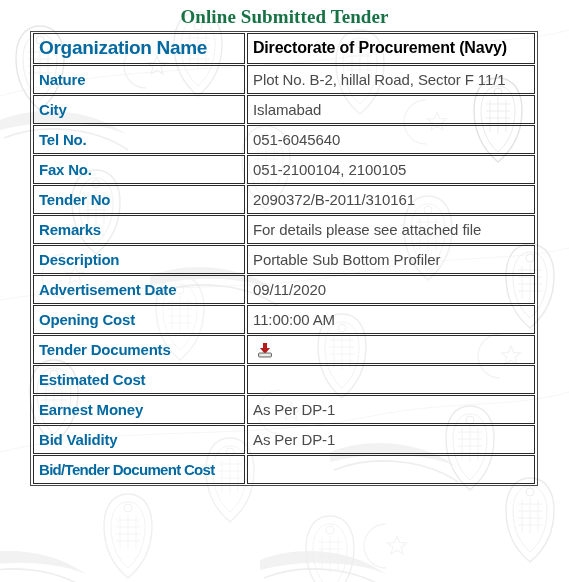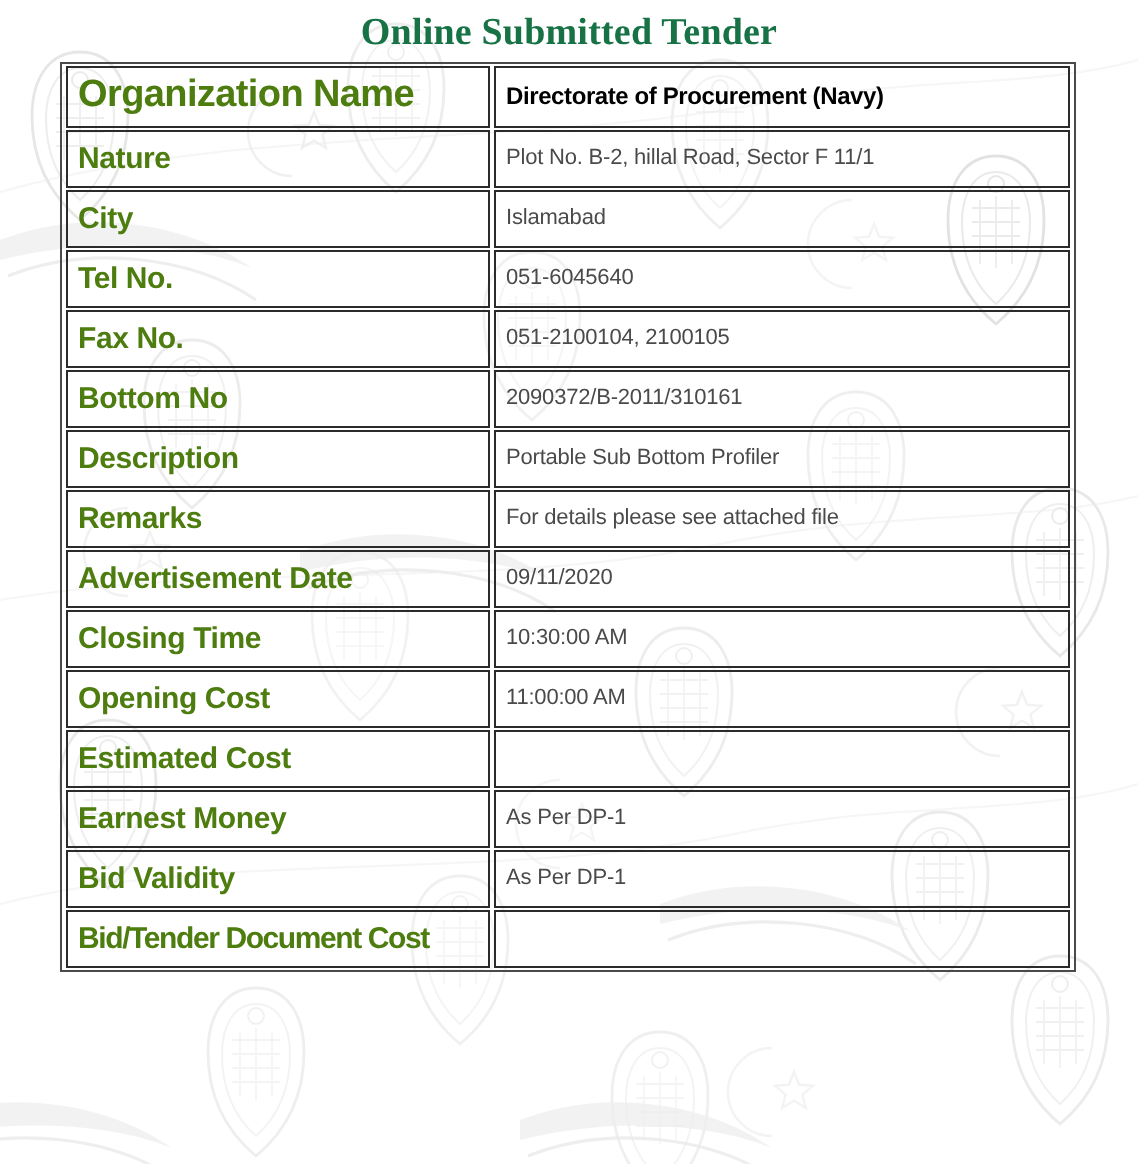--- a/index.html
+++ b/index.html
@@ -71,42 +71,42 @@
     white-space: nowrap;
     overflow: hidden;
   }
 
   col.col-label { width: 212px; }
   col.col-value { width: 288px; }
 
   td.cell-label {
     font-weight: bold;
     font-size: 15px;
-    color: #4d7c0f;
+    color: #0369a1;
     height: 24px;
     letter-spacing: -0.2px;
   }
 
   td.cell-value {
     font-weight: normal;
-    font-size: 11px;
+    font-size: 15px;
     color: #4a4a4a;
     height: 24px;
     letter-spacing: -0.1px;
   }
 
   
   tr.row-emphasis td.cell-label {
     font-size: 19px;
     font-weight: bold;
     height: 26px;
     letter-spacing: -0.3px;
   }
   tr.row-emphasis td.cell-value {
-    font-size: 12px;
+    font-size: 16px;
     font-weight: bold;
     color: #000000;
     height: 26px;
     letter-spacing: -0.2px;
   }
 
   
   td.cell-label.tight { letter-spacing: -0.7px; }
 
   td.cell-value.is-empty { color: transparent; }
@@ -212,44 +212,49 @@
         </tr>
         <tr>
           <td class="cell-label">Tel No.</td>
           <td class="cell-value">051-6045640</td>
         </tr>
         <tr>
           <td class="cell-label">Fax No.</td>
           <td class="cell-value">051-2100104, 2100105</td>
         </tr>
         <tr>
-          <td class="cell-label">Bottom No</td>
+          <td class="cell-label">Tender No</td>
           <td class="cell-value">2090372/B-2011/310161</td>
+        </tr>
+        <tr>
+          <td class="cell-label">Remarks</td>
+          <td class="cell-value">For details please see attached file</td>
         </tr>
         <tr>
           <td class="cell-label">Description</td>
           <td class="cell-value">Portable Sub Bottom Profiler</td>
         </tr>
         <tr>
-          <td class="cell-label">Remarks</td>
-          <td class="cell-value">For details please see attached file</td>
-        </tr>
-        <tr>
           <td class="cell-label">Advertisement Date</td>
           <td class="cell-value">09/11/2020</td>
         </tr>
         <tr>
-          <td class="cell-label">Closing Time</td>
-          <td class="cell-value">10:30:00 AM</td>
-        </tr>
-        <tr>
           <td class="cell-label">Opening Cost</td>
           <td class="cell-value">11:00:00 AM</td>
         </tr>
         <tr>
+          <td class="cell-label">Tender Documents</td>
+          <td class="cell-value download-icon-cell"><span class="download-icon" title="download-icon"><svg width="16" height="16" viewBox="0 0 16 16">
+                <rect x="6" y="1" width="4" height="6" fill="#b61c1c"></rect>
+                <path d="M3 6 L13 6 L8 12 Z" fill="#b61c1c"></path>
+                <rect x="1.5" y="11" width="13" height="4" rx="1" fill="#d8d8d0" stroke="#6b6b6b" stroke-width="1"></rect>
+                <rect x="3.5" y="12.2" width="9" height="1.6" fill="#f2f2ee"></rect>
+              </svg></span></td>
+        </tr>
+        <tr>
           <td class="cell-label">Estimated Cost</td>
           <td class="cell-value is-empty"></td>
         </tr>
         <tr>
           <td class="cell-label">Earnest Money</td>
           <td class="cell-value">As Per DP-1</td>
         </tr>
         <tr>
           <td class="cell-label">Bid Validity</td>
           <td class="cell-value">As Per DP-1</td>

